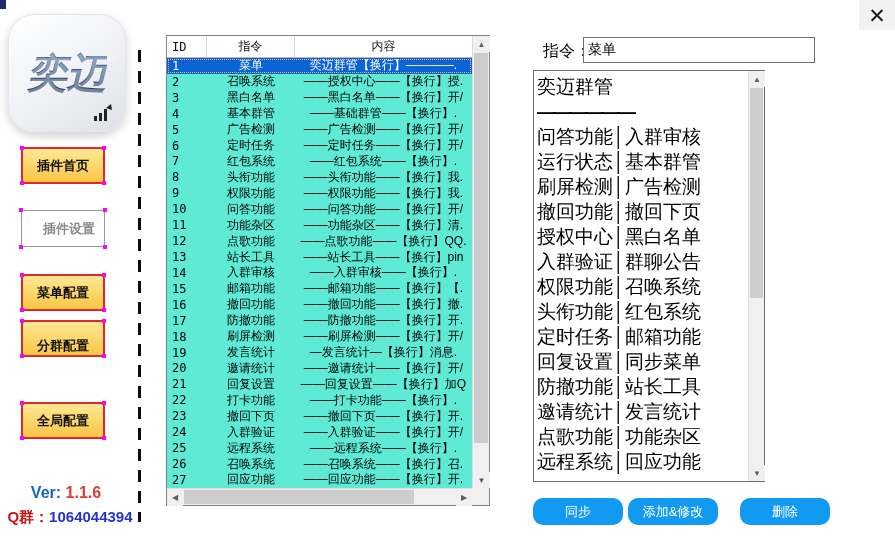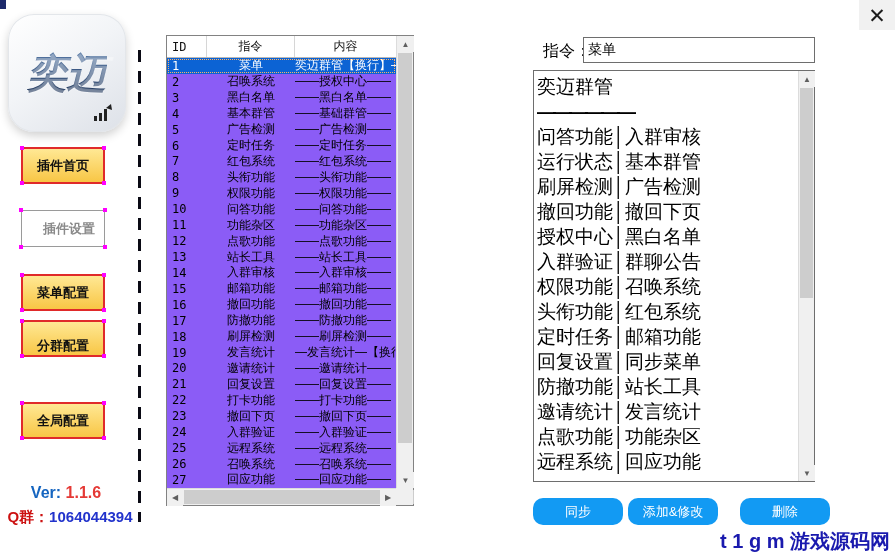--- a/index.html
+++ b/index.html
@@ -61,21 +61,21 @@
   .version-line .val{color:var(--version-value-red);}
   .qgroup-line{position:absolute;left:0;top:508px;width:140px;text-align:center;font-size:15px;font-weight:bold;}
   .qgroup-line .lbl{color:var(--qgroup-label-red);}
   .qgroup-line .val{color:var(--qgroup-value-blue);}
   
   .v-divider{
     position:absolute;left:138px;top:50px;width:3px;height:472px;
     background:repeating-linear-gradient(180deg,#0a0a14 0 12px,transparent 12px 21px);
   }
   
-  .table-panel{position:absolute;left:166px;top:35px;width:248px;height:471px;border:1px solid #828282;background:#8b5cf6;}
+  .table-panel{position:absolute;left:166px;top:35px;width:324px;height:471px;border:1px solid #828282;background:#5eead4;}
   .tbl-header{position:absolute;left:0;top:0;right:17px;height:22px;display:flex;border-bottom:1px solid #b9b9b9;background:#fff;}
   .tbl-header .hc{font-size:12px;display:flex;align-items:center;justify-content:center;border-right:1px solid #d6d6d6;color:#111;}
   .tbl-header .hc.c-id{width:40px;justify-content:flex-start;padding-left:5px;font-family:"DejaVu Sans Mono",monospace;}
   .tbl-header .hc.c-cmd{width:88px;}
   .tbl-header .hc.c-content{flex:1;border-right:none;}
   .tbl-body{position:absolute;left:0;top:22px;right:17px;bottom:17px;overflow:hidden;}
   .trow{height:15.93px;display:flex;align-items:center;font-size:12px;cursor:default;}
   .trow .c-id{width:40px;padding-left:5px;font-family:"DejaVu Sans Mono",monospace;}
   .trow .c-cmd{width:88px;text-align:center;}
   .trow .c-content{flex:1;text-align:center;white-space:nowrap;overflow:hidden;}
@@ -90,21 +90,21 @@
   .hsb .left{left:0;top:0;width:16px;height:17px;}
   .hsb .right{right:0;top:0;width:16px;height:17px;}
   .hsb .thumb{position:absolute;top:1px;bottom:1px;background:#cdcdcd;cursor:pointer;}
   .sb-corner{position:absolute;right:0;bottom:0;width:17px;height:17px;background:#f0f0f0;}
   
   .cmd-label{position:absolute;left:543px;top:41px;font-size:16px;color:#000;}
   .cmd-input{
     position:absolute;left:583px;top:37px;width:232px;height:26px;border:1px solid #6e6e6e;
     font-size:14px;padding:0 4px;font-family:inherit;color:#000;background:#fff;outline:none;
   }
-  .editor-box{position:absolute;left:533px;top:70px;width:282px;height:412px;border:1px solid #6e6e6e;background:#fff;}
+  .editor-box{position:absolute;left:533px;top:70px;width:232px;height:412px;border:1px solid #6e6e6e;background:#fff;}
   .editor-lines{position:absolute;left:3px;top:3px;right:17px;bottom:3px;overflow:hidden;font-size:19px;line-height:25px;white-space:pre;}
   .editor-lines .rule{font-weight:bold;letter-spacing:-3px;}
   .editor-vsb{position:absolute;right:0;top:0;bottom:0;width:16px;background:#f0f0f0;border-left:1px solid #dcdcdc;}
   .editor-vsb .up{left:0;top:0;width:16px;height:16px;}
   .editor-vsb .down{left:0;bottom:0;width:16px;height:16px;}
   .editor-vsb .thumb{position:absolute;left:1px;right:1px;top:17px;height:210px;background:#cdcdcd;cursor:pointer;}
   
   .action-btn{
     position:absolute;top:498px;height:27px;width:90px;background:var(--action-button-blue);
     color:#fff;font-size:13px;display:flex;align-items:center;justify-content:center;cursor:pointer;border-radius:10px;
@@ -350,14 +350,13 @@
       <div class="sb-btn up">▲</div>
       <div class="thumb"></div>
       <div class="sb-btn down">▼</div>
     </div>
   </div>
 
   <div class="action-btn" style="left:533px;">同步</div>
   <div class="action-btn" style="left:628px;">添加&amp;修改</div>
   <div class="action-btn" style="left:740px;">删除</div>
 
-  <div class="watermark">t 1 g m 游戏源码网</div>
 </div>
 
 </body></html>

